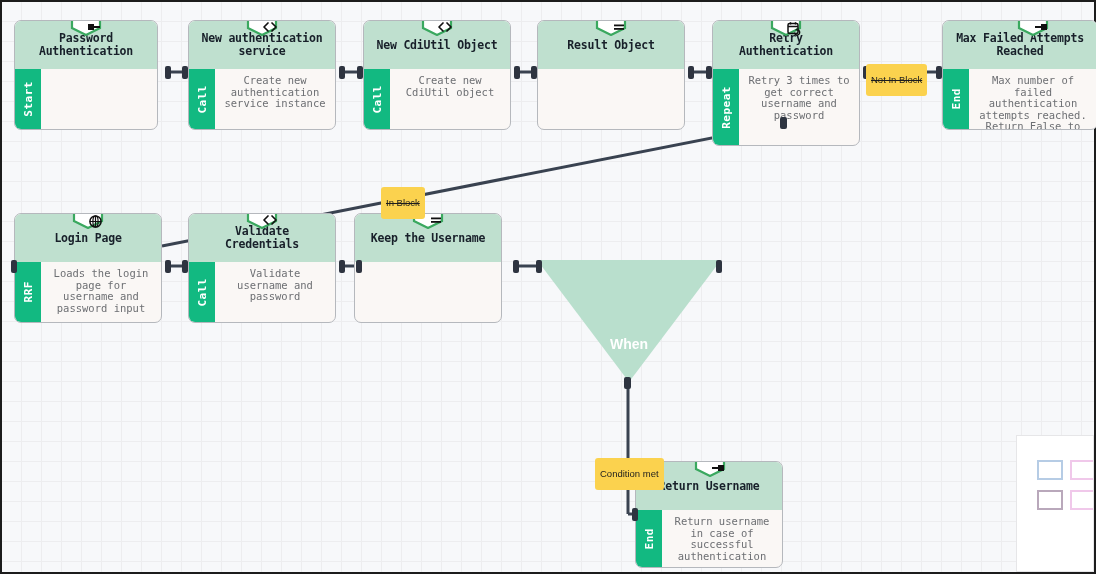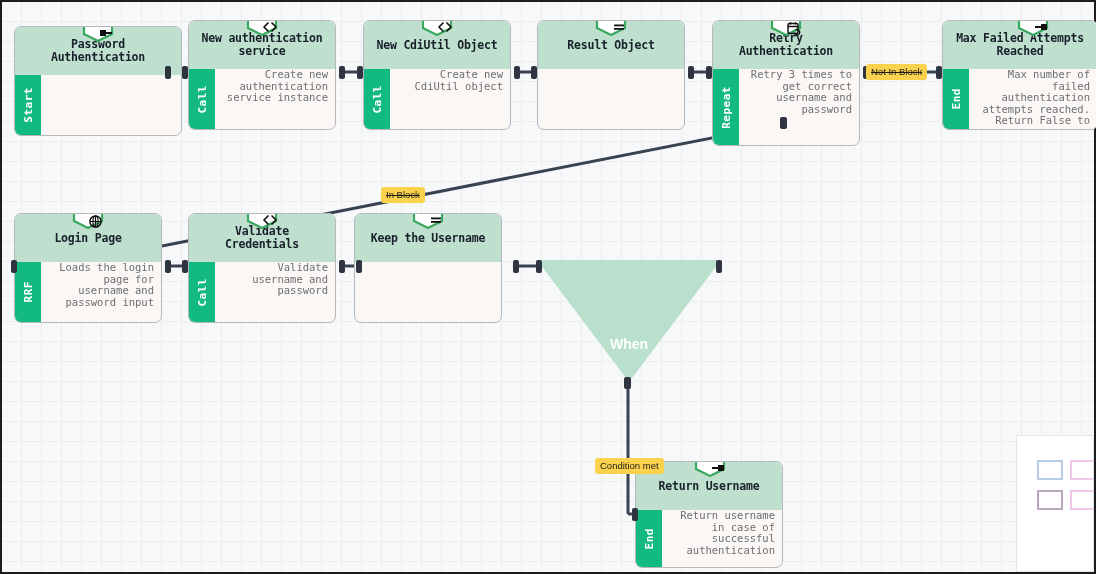--- a/index.html
+++ b/index.html
@@ -41,23 +41,23 @@
     width:26px;flex:none;
     display:flex;align-items:center;justify-content:center;
     font-size:11px;font-weight:bold;letter-spacing:0.5px;
   }
   .node-kind span{
     writing-mode:vertical-rl;transform:rotate(180deg);
     white-space:nowrap;
   }
   .node-desc{
     flex:1;min-width:0;
-    padding:0 7px 4px;box-sizing:border-box;
+    padding:6px 7px 4px;box-sizing:border-box;
     font-size:10.5px;line-height:11.5px;color:#6d6f73;
-    text-align:right;overflow:hidden;
+    text-align:center;overflow:hidden;
   }
 
   
   .hex{
     position:absolute;width:32px;height:30px;
     left:50%;transform:translateX(-50%);top:-15px;
     display:flex;align-items:center;justify-content:center;
   }
   .hex svg{position:absolute;left:0;top:0;}
   .hex .glyph{position:relative;z-index:2;display:flex;align-items:center;justify-content:center;}
@@ -82,21 +82,21 @@
     background:#2e3440;border-radius:2px;z-index:6;
   }
 
   
   .ebadge{
     position:absolute;z-index:8;
     background:#fbd council;
     background:#fbd24e;color:#1d1d1d;
     font-family:"Liberation Sans",sans-serif;
     font-size:9.5px;line-height:12px;
-    padding:2px 5px;border-radius:3px;white-space:nowrap;
+    padding:10px 5px;border-radius:3px;white-space:nowrap;
   }
   .ebadge.struck{text-decoration:line-through;}
 
   
   .minimap{
     position:absolute;right:0;bottom:0;
     width:78px;height:137px;
     background:#ffffff;border:1px solid #e6e6e8;
     box-sizing:border-box;overflow:hidden;
   }
@@ -146,21 +146,21 @@
   <div class="port" style="left:534px;top:258px;"></div>
   <div class="port" style="left:714px;top:258px;"></div>
   <div class="port" style="left:622px;top:375px;width:7px;height:12px;"></div>
   <div class="port" style="left:630px;top:506px;"></div>
 
   <div class="when" style="left:535px;top:258px;width:184px;height:122px;align-items:center;">
     <div class="tri"></div>
     <div class="when-label">When</div>
   </div>
 
-  <div class="node" style="left:12px;top:18px;width:168px;height:110px;margin-top:6px;">
+  <div class="node" style="left:12px;top:18px;width:144px;height:110px;">
     <div class="node-header" style="height:48px;">Password Authentication</div>
     <div class="node-body">
       <div class="node-kind">
           <span>Start</span>
         </div>
       <div class="node-desc"></div>
     </div>
     <div class="hex">
       <svg width="32" height="30" viewBox="0 0 32 30">
           <polygon points="16,1 30,8 30,22 16,29 2,22 2,8" fill="#ffffff" stroke="#3aa85f" stroke-width="2.2"></polygon>

